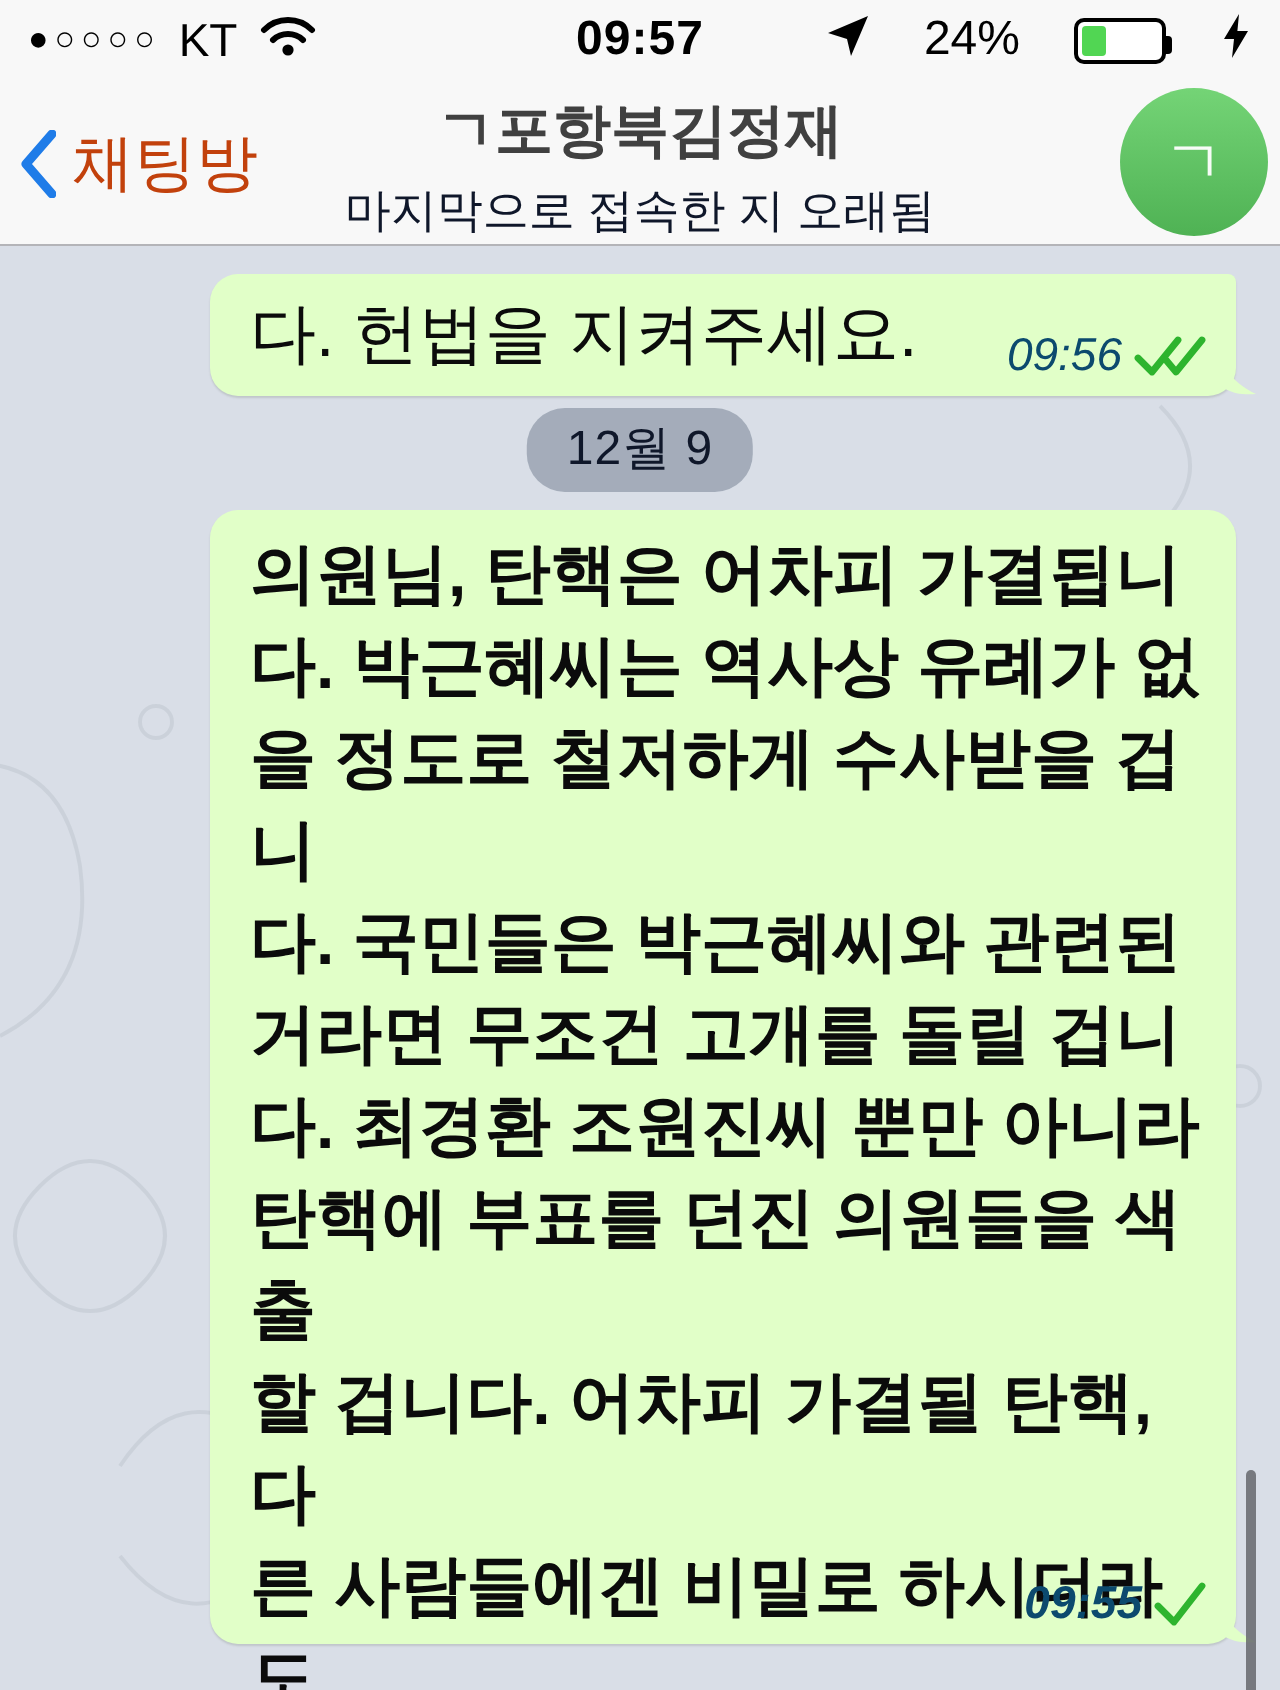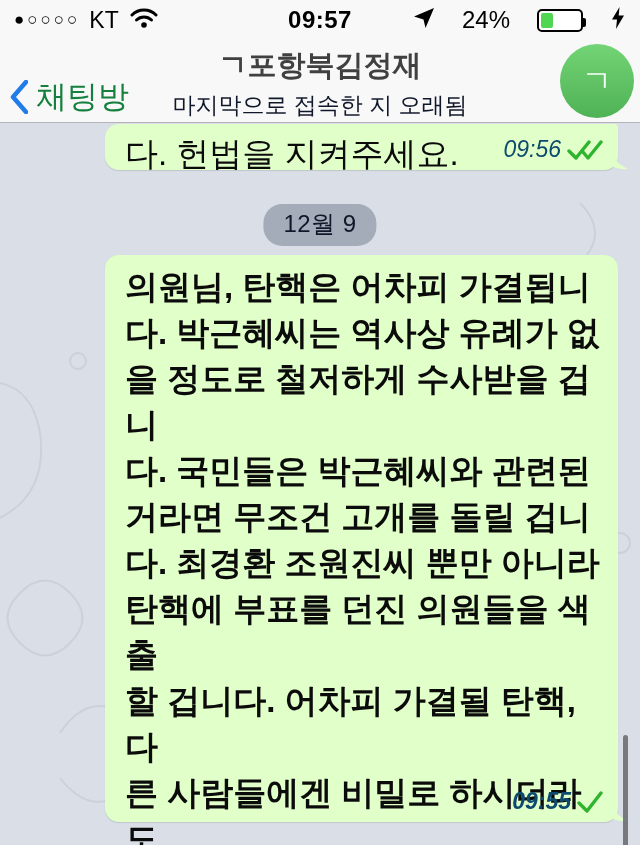--- a/index.html
+++ b/index.html
@@ -39,23 +39,23 @@
     position:absolute; left:2px; top:2px; bottom:2px; width:12px;
     background:#51d653; border-radius:2px;
   }
   .battery-nub {
     position:absolute; right:-5px; top:7px; width:3px; height:9px;
     background:#000; border-radius:0 2px 2px 0;
   }
 
   .nav-bar { position:relative; height:82px; }
   .back-button {
-    position:absolute; left:10px; top:16px; height:100%;
+    position:absolute; left:10px; top:1px; height:100%;
     display:flex; align-items:center; gap:8px;
-    color:#15803d; font-size:31px; cursor:pointer;
+    color:#c2410c; font-size:31px; cursor:pointer;
   }
   .nav-center {
     position:absolute; left:50%; top:6px; transform:translateX(-50%);
     width:380px; text-align:center; cursor:pointer;
   }
   .nav-title { font-size:29px; font-weight:bold; color:#404040; white-space:nowrap; }
   .nav-subtitle { font-size:23px; color:#0f172a; margin-top:4px; white-space:nowrap; }
   .avatar {
     position:absolute; right:6px; top:4px; width:74px; height:74px;
     border-radius:50%;
@@ -71,21 +71,21 @@
   .bubble {
     position:absolute; left:105px; width:513px;
     background:#e1ffc8; border-radius:14px;
     box-shadow:0 1px 1px rgba(80,90,70,0.18);
   }
   .bubble-tail { position:absolute; right:-11px; bottom:0; }
   .bubble-text {
     color:#0b0b0b; font-size:33px; line-height:46px;
     padding:9px 18px 6px 20px; white-space:pre-line;
   }
-  .bubble-one { top:1px; height:46px; border-radius:14px 4px 14px 14px; }
+  .bubble-one { top:14px; height:61px; border-radius:14px 4px 14px 14px; }
   .bubble-one .bubble-text { white-space:nowrap; padding-top:7px; }
   .bubble-two { top:132px; height:567px;font-weight:bold; }
   .meta {
     position:absolute; right:15px; bottom:7px;
     display:flex; align-items:center; gap:6px;
   }
   .meta-time { font-size:23px; font-style:italic; color:#0c4a6e; }
 
   .date-separator {
     position:absolute; top:81px; left:50%; transform:translateX(-50%);

